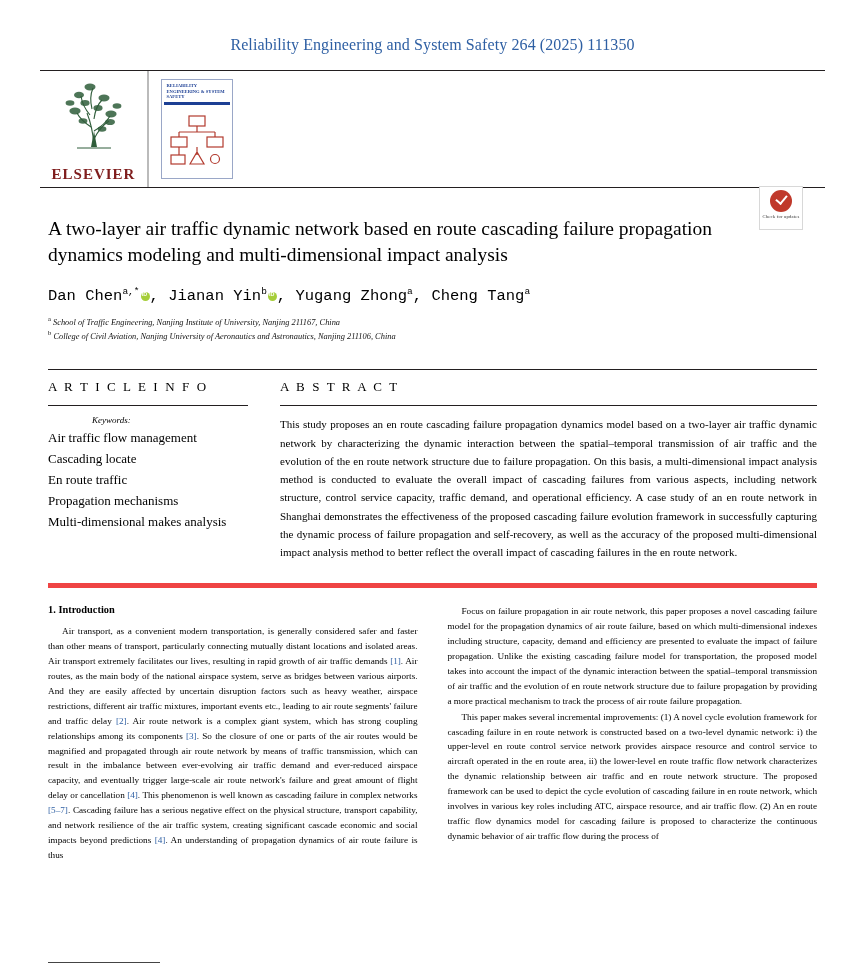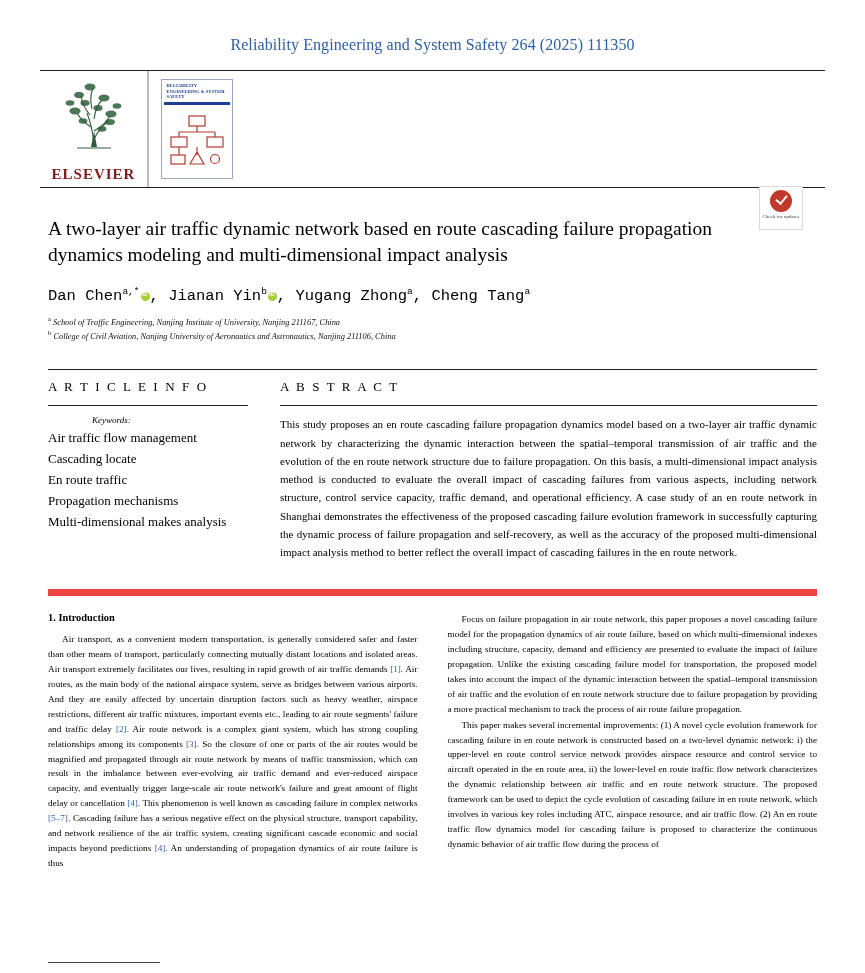--- a/index.html
+++ b/index.html
@@ -268,24 +268,24 @@
   }
   .abs-text {
     font-size: 11px;
     line-height: 1.66;
     text-align: justify;
     font-family: Liberation Serif, serif;
   }
 
   
   .body-cols {
-    margin: 28px 48px 0 48px;
+    margin: 22px 48px 0 48px;
     display: flex;
     gap: 30px;
-    border-top: 7px solid #ef4444;
+    border-top: 5px solid #ef4444;
     padding-top: 16px;
   }
   .bcol { width: 50%; }
   .h1 {
     font-size: 10.4px;
     font-weight: bold;
     margin: 0 0 9px 0;
     font-family: "Liberation Serif", serif;
   }
   .para {

